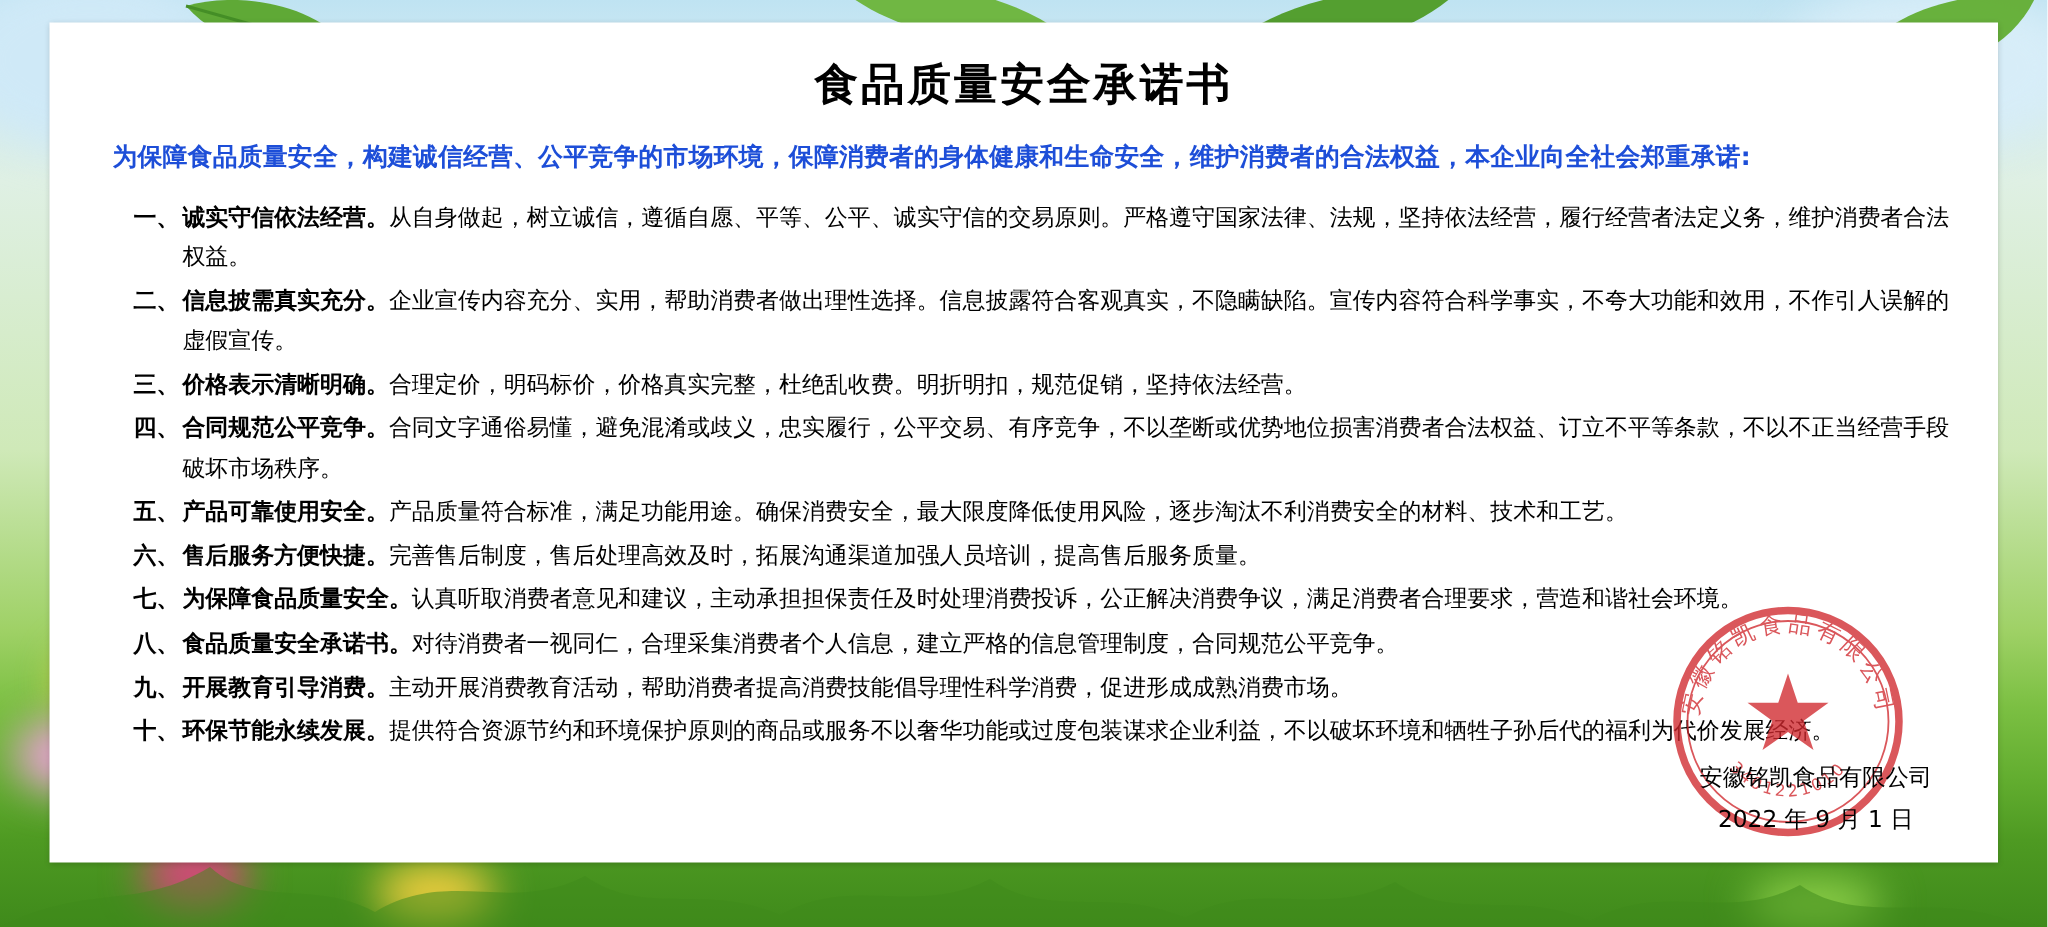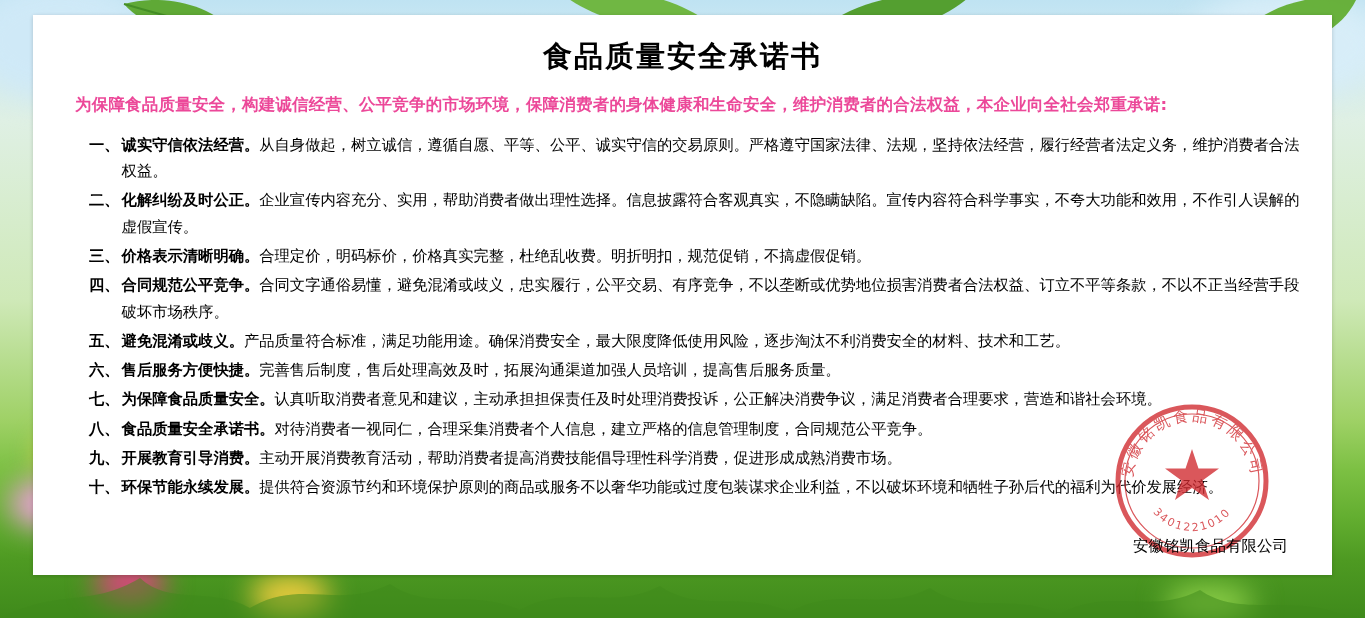--- a/index.html
+++ b/index.html
@@ -60,21 +60,21 @@
     font-weight: bold;
     letter-spacing: 2px;
     color: #000;
     margin: 6px 0 16px 0;
     font-family: "DejaVu Sans", "Liberation Sans", sans-serif;
   }
 
   #doc-preamble {
     font-size: 16.5px;
     font-weight: bold;
-    color: #ec4899;
+    color: #1d4ed8;
     line-height: 1.5;
     margin: 0 0 14px 14px;
     letter-spacing: .2px;
   }
 
   .clause {
     display: flex;
     align-items: flex-start;
     font-size: 15.3px;
     line-height: 1.72;
@@ -159,36 +159,36 @@
 
       <p id="doc-preamble">为保障食品质量安全，构建诚信经营、公平竞争的市场环境，保障消费者的身体健康和生命安全，维护消费者的合法权益，本企业向全社会郑重承诺:</p>
 
       <div class="clause">
         <span class="clause-num">一、</span>
         <span class="clause-body"><span class="clause-head">诚实守信依法经营。</span><span>从自身做起，树立诚信，遵循自愿、平等、公平、诚实守信的交易原则。严格遵守国家法律、法规，坚持依法经营，履行经营者法定义务，维护消费者合法权益。</span></span>
       </div>
 
       <div class="clause">
         <span class="clause-num">二、</span>
-        <span class="clause-body"><span class="clause-head">化解纠纷及时公正。</span><span>企业宣传内容充分、实用，帮助消费者做出理性选择。信息披露符合客观真实，不隐瞒缺陷。宣传内容符合科学事实，不夸大功能和效用，不作引人误解的虚假宣传。</span></span>
+        <span class="clause-body"><span class="clause-head">信息披需真实充分。</span><span>企业宣传内容充分、实用，帮助消费者做出理性选择。信息披露符合客观真实，不隐瞒缺陷。宣传内容符合科学事实，不夸大功能和效用，不作引人误解的虚假宣传。</span></span>
       </div>
 
       <div class="clause">
         <span class="clause-num">三、</span>
-        <span class="clause-body"><span class="clause-head">价格表示清晰明确。</span><span>合理定价，明码标价，价格真实完整，杜绝乱收费。明折明扣，规范促销，不搞虚假促销。</span></span>
+        <span class="clause-body"><span class="clause-head">价格表示清晰明确。</span><span>合理定价，明码标价，价格真实完整，杜绝乱收费。明折明扣，规范促销，坚持依法经营。</span></span>
       </div>
 
       <div class="clause">
         <span class="clause-num">四、</span>
         <span class="clause-body"><span class="clause-head">合同规范公平竞争。</span><span>合同文字通俗易懂，避免混淆或歧义，忠实履行，公平交易、有序竞争，不以垄断或优势地位损害消费者合法权益、订立不平等条款，不以不正当经营手段破坏市场秩序。</span></span>
       </div>
 
       <div class="clause">
         <span class="clause-num">五、</span>
-        <span class="clause-body"><span class="clause-head">避免混淆或歧义。</span><span>产品质量符合标准，满足功能用途。确保消费安全，最大限度降低使用风险，逐步淘汰不利消费安全的材料、技术和工艺。</span></span>
+        <span class="clause-body"><span class="clause-head">产品可靠使用安全。</span><span>产品质量符合标准，满足功能用途。确保消费安全，最大限度降低使用风险，逐步淘汰不利消费安全的材料、技术和工艺。</span></span>
       </div>
 
       <div class="clause">
         <span class="clause-num">六、</span>
         <span class="clause-body"><span class="clause-head">售后服务方便快捷。</span><span>完善售后制度，售后处理高效及时，拓展沟通渠道加强人员培训，提高售后服务质量。</span></span>
       </div>
 
       <div class="clause">
         <span class="clause-num">七、</span>
         <span class="clause-body"><span class="clause-head">为保障食品质量安全。</span><span>认真听取消费者意见和建议，主动承担担保责任及时处理消费投诉，公正解决消费争议，满足消费者合理要求，营造和谐社会环境。</span></span>
@@ -224,17 +224,18 @@
             <textPath href="#sealBottomArc" startOffset="50%" text-anchor="middle">3401221010</textPath>
           </text>
           <g fill="#d0282e">
             <polygon points="84,52 90.5,71.5 111,71.5 94.5,83.5 101,103 84,91 67,103 73.5,83.5 57,71.5 77.5,71.5"></polygon>
           </g>
         </svg>
       </div>
 
       <div id="sign-block">
         <div>安徽铭凯食品有限公司</div>
+        <div>2022 年 9 月 1 日</div>
       </div>
 
     </div>
   </div>
 </div>
 
 </body></html>

